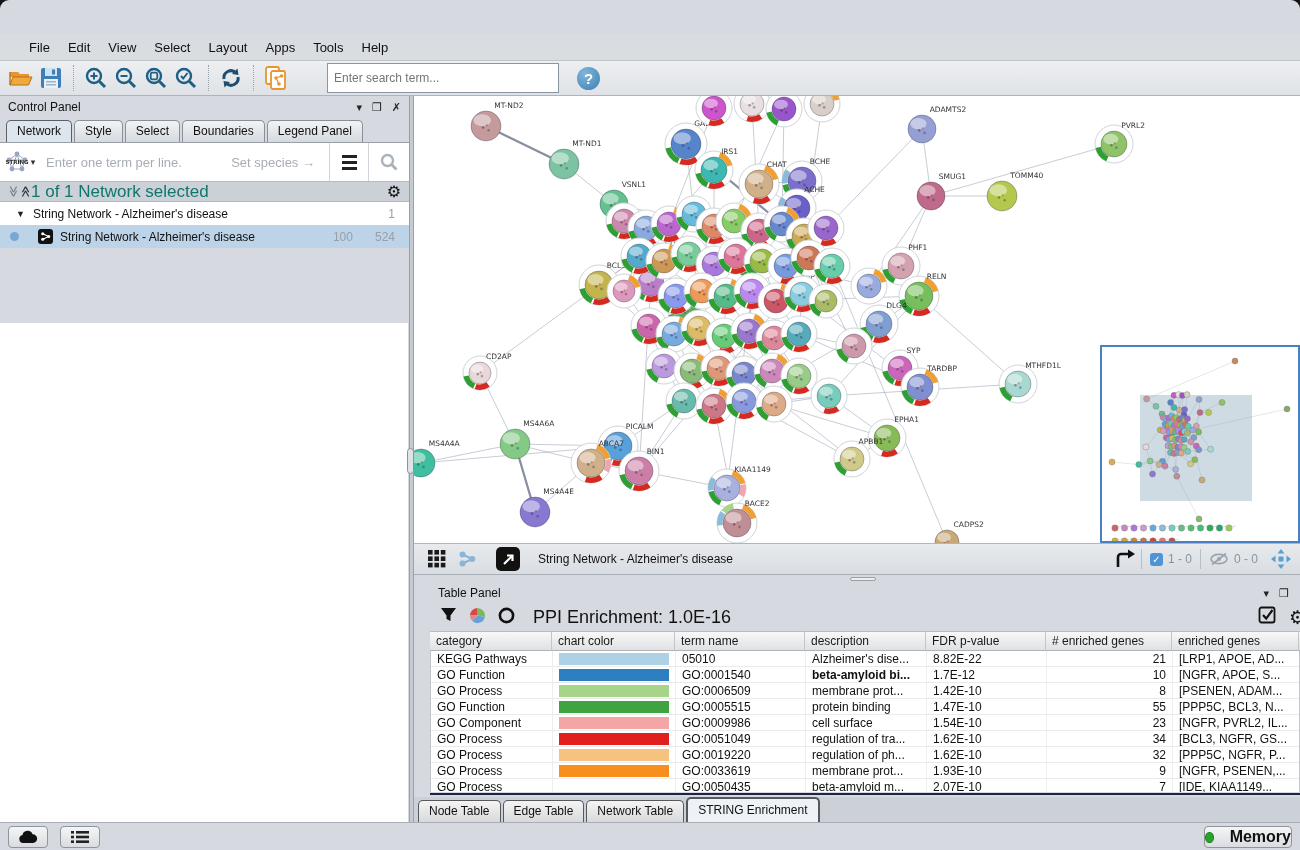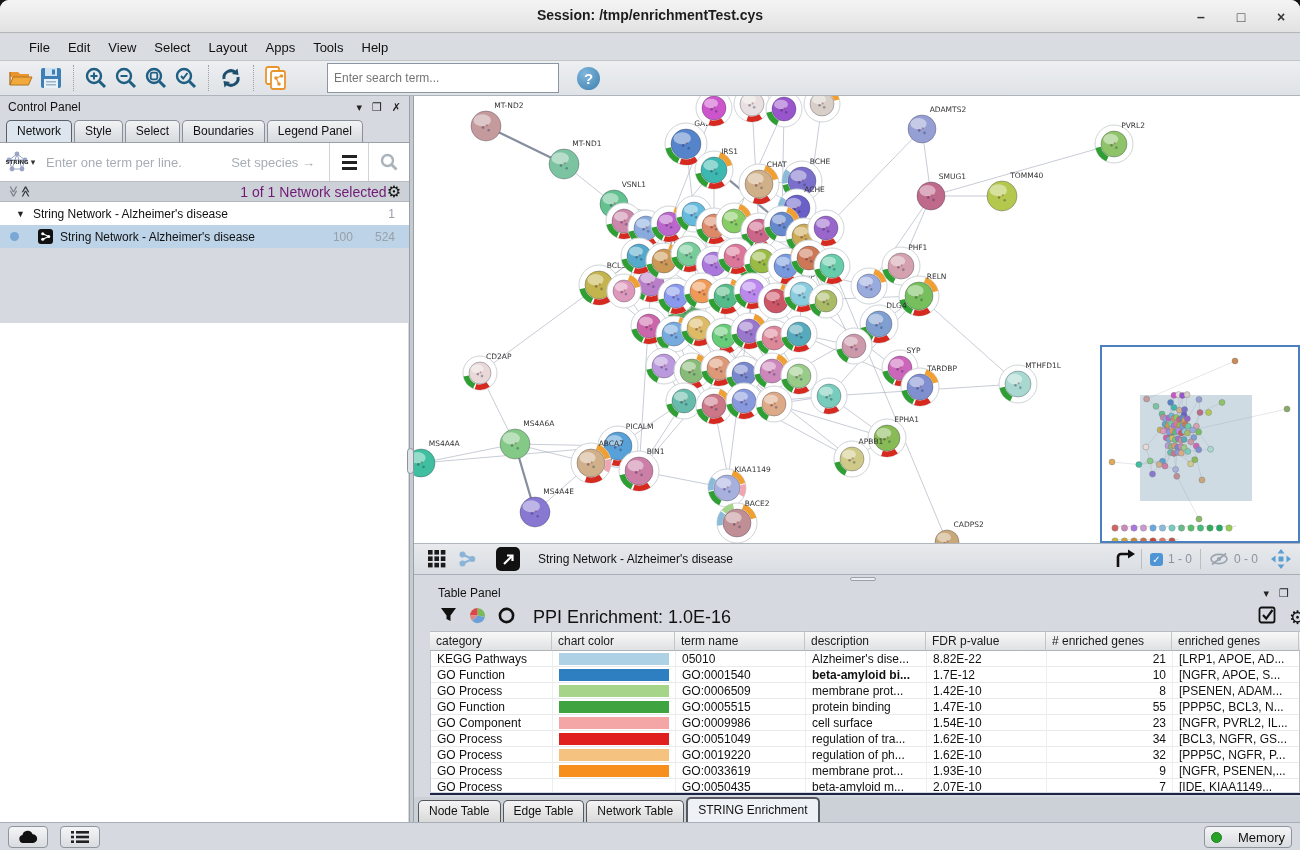--- a/index.html
+++ b/index.html
@@ -36,21 +36,21 @@
   .string-row { height:40px; background:#fff; border-top:1px solid #9aa0a8; border-bottom:1px solid #b8bcc2; display:flex; align-items:center; }
   .string-logo { width:40px; height:38px; border-right:none; display:flex; align-items:center; justify-content:center; gap:2px; }
   .string-placeholder { flex:1; font-size:13px; color:#a8adb4; padding-left:6px; }
   .species-hint { font-size:13px; color:#a8adb4; margin-right:14px; }
   .string-row .vline { width:1px; height:38px; background:#d0d4d8; }
   .burger { width:38px; display:flex; flex-direction:column; gap:3px; align-items:center; }
   .burger i { display:block; width:15px; height:3px; background:#222; }
   .sel-row { height:20px; background:#ccd1d8; border-bottom:1px solid #b2b7be; display:flex; align-items:center; padding:0 8px; }
   .chev { font-size:11px; color:#7c838c; display:inline-block; transform:rotate(90deg); font-weight:bold; }
   .chev.up { transform:rotate(-90deg); color:#30353c; }
-  .sel-text { flex:1; text-align:right; font-size:14px; color:#701a75; }
+  .sel-text { flex:1; text-align:left; font-size:17px; color:#0f766e; }
   .gear { font-size:16px; color:#111; line-height:1; }
   .tree { background:#fff; }
   .tree-row { height:23px; display:flex; align-items:center; font-size:12px; color:#111; }
   .tree-row.collection { padding-left:16px; }
   .tree-row.net { padding-left:38px; background:#bdd3e8; }
   .tree-caret { font-size:9px; color:#222; margin-right:8px; }
   .tree-dot { position:absolute; left:10px; width:9px; height:9px; border-radius:50%; background:#7aa7d4; }
   .tree-count { margin-left:auto; color:#98a0a8; padding-right:14px; }
   .tree-counts { margin-left:auto; color:#98a0a8; display:flex; gap:22px; padding-right:14px; }
   .cp-rest { background:#fff; position:absolute; left:0; right:1px; bottom:0; top:227px; }
@@ -91,38 +91,30 @@
   .vs-arrow { position:absolute; left:1px; width:15px; height:14px; background:linear-gradient(#fbfbfb,#dedede); border:1px solid #b6b6b6; color:#222; font-size:8px; text-align:center; line-height:13px; }
   .vs-thumb { position:absolute; left:1px; top:16px; width:15px; height:56px; border-radius:8px; background:radial-gradient(circle at 35% 30%,#eaf4fc,#b8d4e8); border:1px solid #9ab4c8; }
 
   .bottomtabs { position:absolute; left:414px; top:797px; width:886px; height:25px; background:#ccd1d8; display:flex; align-items:flex-end; padding-left:4px; gap:2px; }
   .btab { font-size:12px; color:#111; padding:3px 10px 4px; border:1px solid #55595e; border-bottom:none; border-radius:5px 5px 0 0; background:linear-gradient(#f4f4f4,#d9d9d9); }
   .btab.active { background:#eef2f6; border-width:2px; padding:4px 10px 5px; }
 
   
   .statusbar { position:absolute; left:0; bottom:0; width:1300px; height:28px; background:#d6dae0; border-top:1px solid #a8aeb5; }
   .sb-btn { position:absolute; top:3px; height:22px; border:1px solid #8f959c; border-radius:4px; background:linear-gradient(#f4f5f6,#d9dce0); display:flex; align-items:center; justify-content:center; }
-  .memory-btn { right:8px; width:88px; gap:16px; font-size:13px; color:#111; }
+  .memory-btn { right:8px; width:88px; gap:16px; font-size:16px; color:#111;font-weight:bold; }
   .memdot { width:11px; height:11px; border-radius:50%; background:#27a427; border:1px solid #1d7d1d; }
 
   svg text { font-family:"DejaVu Sans","Liberation Sans",sans-serif; }
 </style>
 </head>
 <body>
 
 <div class="window">
 
-  <div class="titlebar">
-    <span class="title">Session: /tmp/enrichmentTest.cys</span>
-    <span class="win-controls">
-      <span class="win-btn">–</span>
-      <span class="win-btn">□</span>
-      <span class="win-btn">×</span>
-    </span>
-  </div>
 
   <div class="menubar" id="menubar">
       <span class="menu-item">File</span>
       <span class="menu-item">Edit</span>
       <span class="menu-item">View</span>
       <span class="menu-item">Select</span>
       <span class="menu-item">Layout</span>
       <span class="menu-item">Apps</span>
       <span class="menu-item">Tools</span>
       <span class="menu-item">Help</span>

